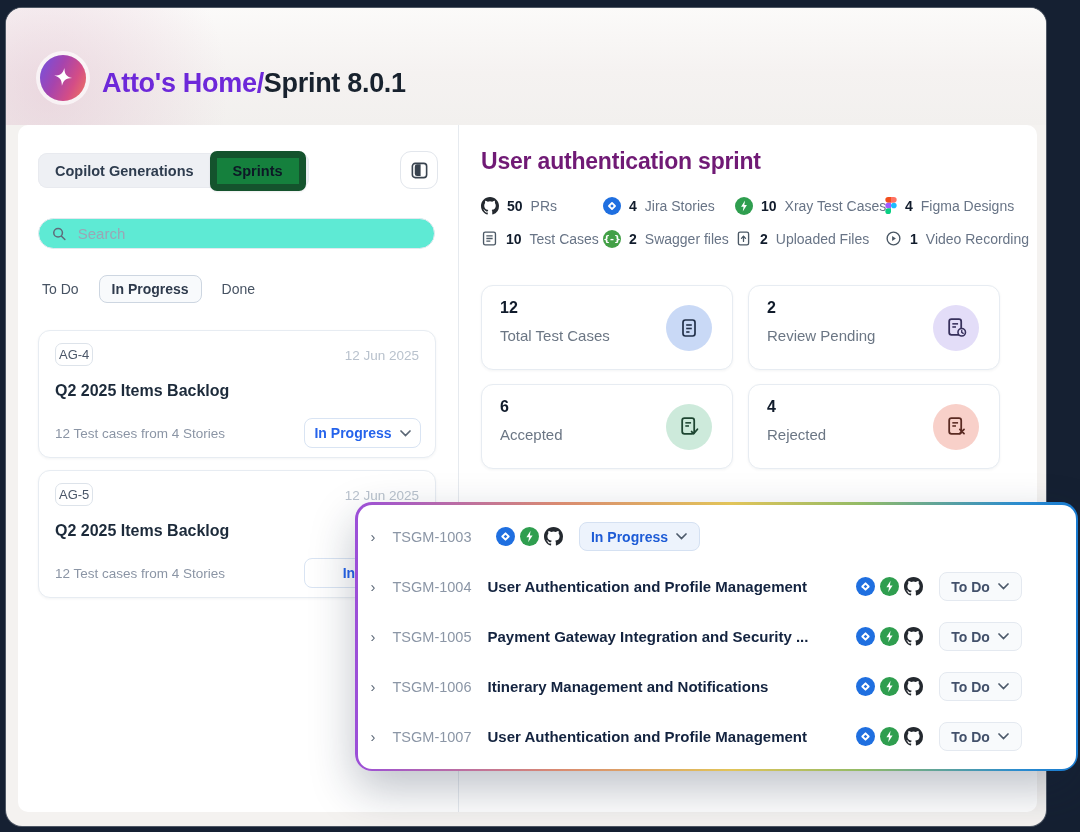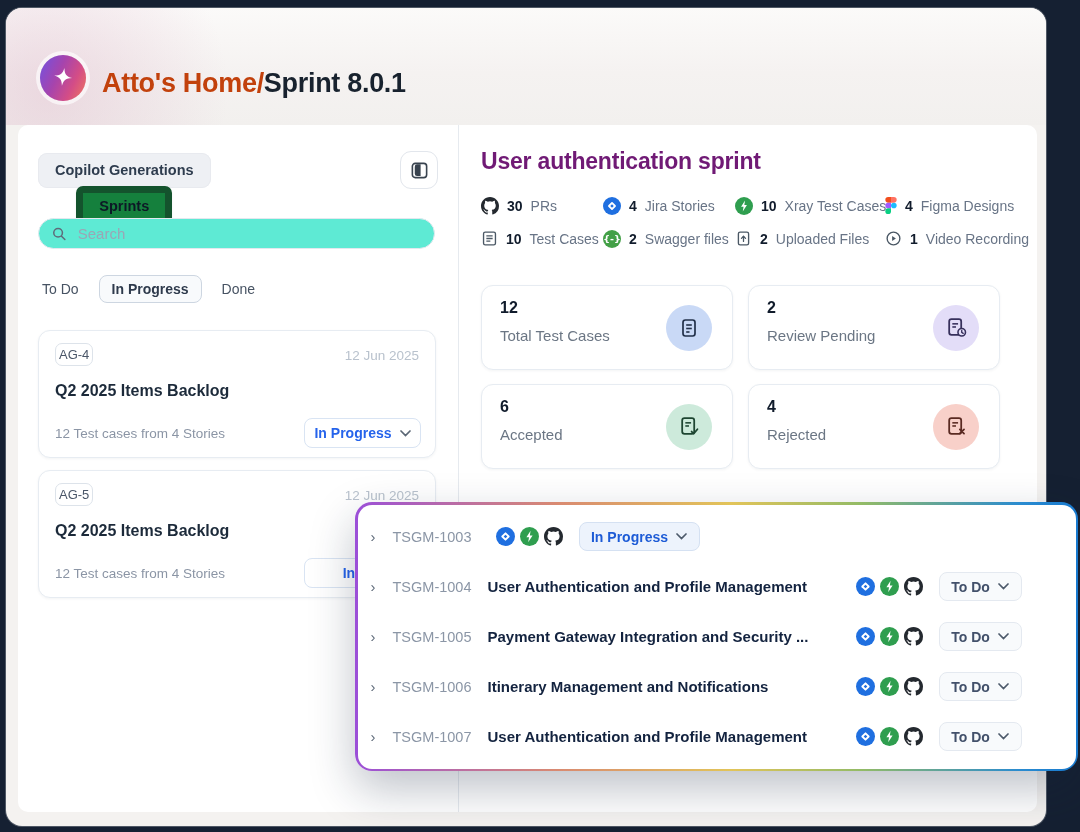--- a/index.html
+++ b/index.html
@@ -21,34 +21,34 @@
     background:linear-gradient(180deg,#fbfaf9 0%,#f5f2f1 55%,#f2f0ee 100%);
     }
   .win-header::before { content:""; position:absolute; left:0; top:0; right:0; bottom:0;
     background:radial-gradient(circle at 4% 70%, rgba(224,186,204,.45), transparent 18%); }
   .logo { position:absolute; left:34px; top:47px; width:46px; height:46px; border-radius:50%;
     background:linear-gradient(115deg,#7b4fd8 8%,#a644ad 40%,#d44d86 70%,#ef7a5e 100%);
     display:flex; align-items:center; justify-content:center;
     box-shadow:0 0 0 4px rgba(255,255,255,.65); }
   .app-title { position:absolute; left:96px; top:60px; font-size:27px; font-weight:700;
     letter-spacing:-.3px; white-space:nowrap; }
-  .app-title .crumb { color:#c2410c; }
+  .app-title .crumb { color:#6d28d9; }
   .app-title .current { color:#18222e; }
 
   
   .content { position:absolute; left:12px; top:117px; width:1019px; height:687px;
     background:#ffffff; border-radius:10px; overflow:hidden; }
   .sidebar { position:absolute; left:0; top:0; width:441px; height:100%;
     border-right:1px solid #e6eaef; }
   .main { position:absolute; left:441px; top:0; right:0; height:100%; }
 
   
   .seg-group { position:absolute; left:20px; top:28px; height:35px; display:flex;
     align-items:center; background:#eef0f4; border-radius:9px; padding:3px; gap:2px;
-    box-shadow:inset 0 0 0 1px #e8eaef;flex-direction:column; }
+    box-shadow:inset 0 0 0 1px #e8eaef; }
   .seg { font-size:14.5px; font-weight:600; color:#2e3c4e; padding:6px 14px; border-radius:7px;
     cursor:pointer; white-space:nowrap; }
   .seg.active { background:#15803d; color:#0d1826; border:7px solid #14532d;
     box-shadow:0 1px 2px rgba(20,30,50,.08); padding:5px 16px; }
   .panel-toggle { position:absolute; left:382px; top:26px; width:38px; height:38px;
     border:1px solid #e2e6ec; border-radius:11px; background:#fff; display:flex;
     align-items:center; justify-content:center; cursor:pointer; }
 
   .search { position:absolute; left:20px; top:93px; width:397px; height:31px;
     border:1px solid #e3e8ef; border-radius:16px; display:flex; align-items:center;
@@ -191,21 +191,21 @@
       </div>
 
       <div class="main">
         <div class="main-title">User authentication sprint</div>
 
         <div class="stats-row r1">
           <div class="stat p1">
             <svg width="18" height="18" viewBox="0 0 24 24">
               <path fill="#24292f" d="M12 0C5.37 0 0 5.37 0 12c0 5.3 3.44 9.8 8.2 11.39.6.11.82-.26.82-.58l-.01-2.04c-3.34.73-4.04-1.61-4.04-1.61-.55-1.39-1.33-1.76-1.33-1.76-1.09-.74.08-.73.08-.73 1.2.09 1.84 1.24 1.84 1.24 1.07 1.83 2.8 1.3 3.49 1 .11-.78.42-1.31.76-1.61-2.66-.3-5.47-1.33-5.47-5.93 0-1.31.47-2.38 1.24-3.22-.13-.3-.54-1.52.12-3.18 0 0 1-.32 3.3 1.23a11.5 11.5 0 016.01 0c2.29-1.55 3.3-1.23 3.3-1.23.65 1.66.24 2.88.12 3.18.77.84 1.23 1.91 1.23 3.22 0 4.61-2.8 5.63-5.48 5.92.43.37.81 1.1.81 2.22l-.01 3.3c0 .32.21.7.82.58A12 12 0 0024 12c0-6.63-5.37-12-12-12z"></path>
             </svg>
-            <span class="cnt">30</span>
+            <span class="cnt">50</span>
             <span class="lbl">PRs</span>
           </div>
           <div class="stat p2">
             <svg width="18" height="18" viewBox="0 0 16 16">
               <circle cx="8" cy="8" r="8" fill="#1f6fe0"></circle>
               <rect x="5.3" y="5.3" width="5.4" height="5.4" rx="0.8" fill="#fff" transform="rotate(45 8 8)"></rect>
               <rect x="6.9" y="6.9" width="2.2" height="2.2" fill="#1f6fe0" transform="rotate(45 8 8)"></rect>
             </svg>
             <span class="cnt">4</span>
             <span class="lbl">Jira Stories</span>

